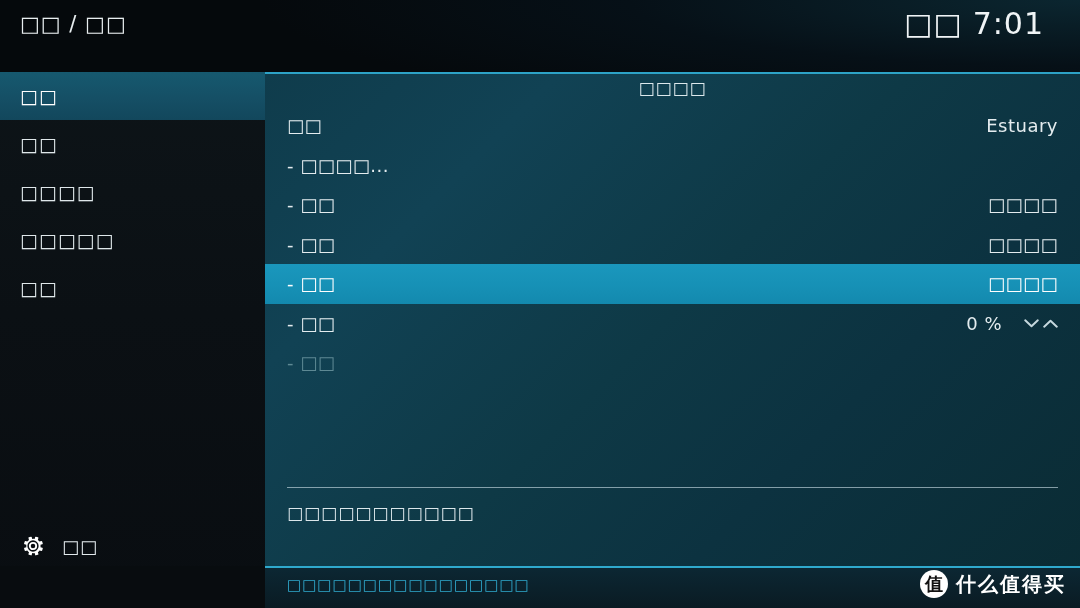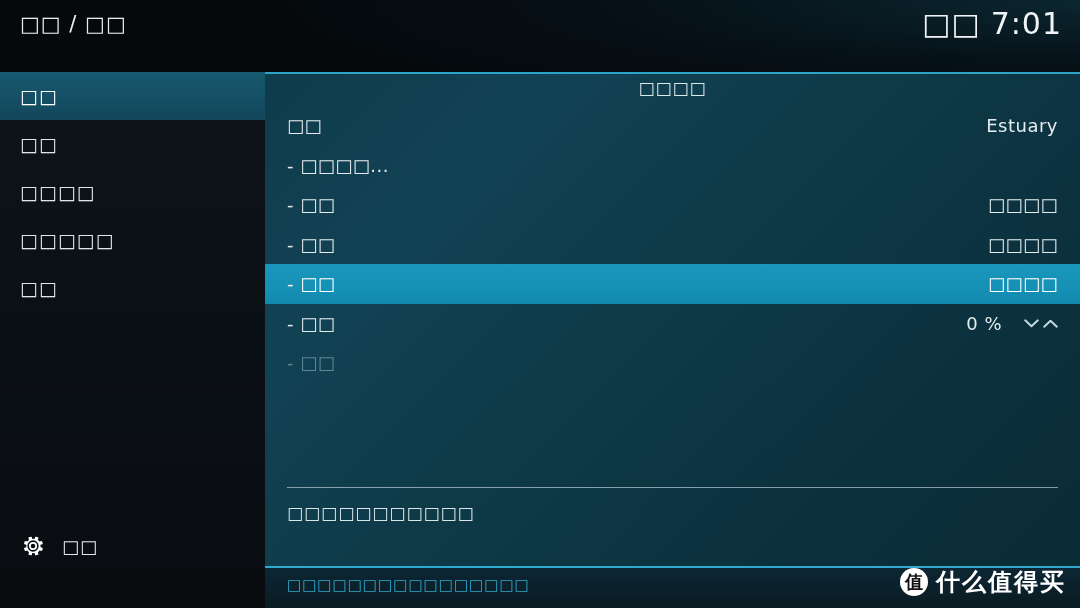--- a/index.html
+++ b/index.html
@@ -35,21 +35,21 @@
     position: absolute;
     left: 20px;
     top: 12px;
     font-size: 21px;
     letter-spacing: 1px;
     color: #e8eef0;
     white-space: nowrap;
   }
   .clock {
     position: absolute;
-    right: 18px;
+    right: 36px;
     top: 6px;
     font-size: 30px;
     color: #f0f4f6;
     letter-spacing: 1px;
     white-space: nowrap;
   }
   .clock .cday { margin-right: 10px; }
 
   
   .sidebar {
@@ -269,21 +269,21 @@
     border-radius: 50%;
     background: #ffffff;
     color: #111;
     font-size: 18px;
     line-height: 28px;
     text-align: center;
     margin-right: 8px;
     font-weight: bold;
   }
   .wm-text {
-    font-size: 24px;
+    font-size: 20px;
     color: #ffffff;
     letter-spacing: 2px;
     font-weight: bold;
     white-space: nowrap;
   }
 </style>
 </head>
 <body>
 
 <div id="screen">

